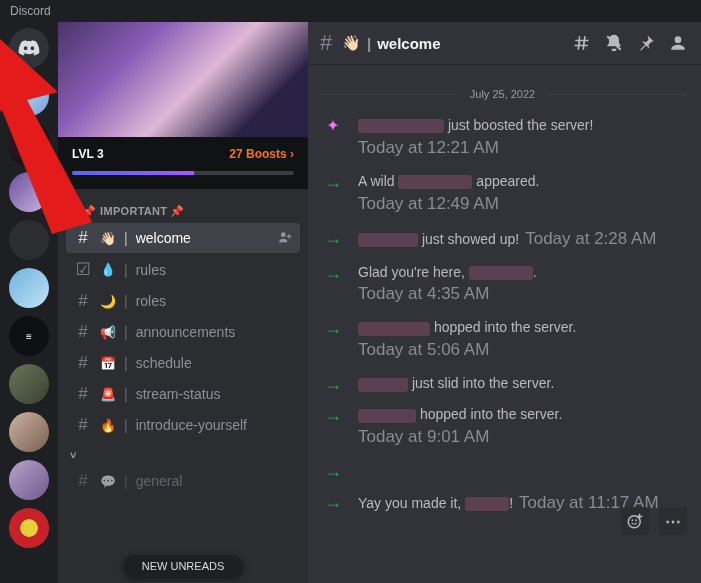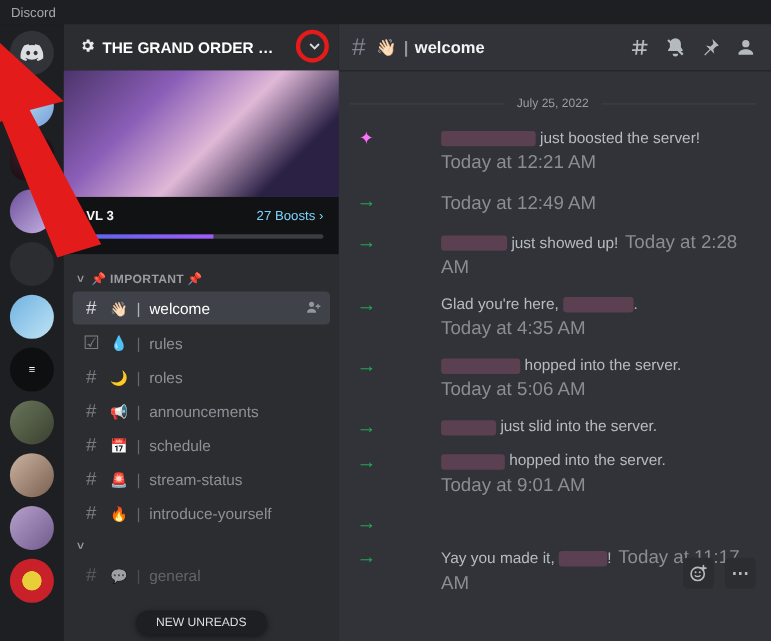--- a/index.html
+++ b/index.html
@@ -14,21 +14,21 @@
   .guild.sel { border-radius: 14px; }
   
   .sidebar { width: 250px; background:#2b2d31; display:flex; flex-direction:column; }
   .server-header { position:relative; height:42px; display:flex; align-items:center; padding:0 14px; color:#fff; font-weight:700; font-size:14px; box-shadow: 0 1px 0 rgba(0,0,0,.25); cursor:pointer; }
   .server-header .gear { margin-right:6px; opacity:.9; }
   .server-header .name { flex:1; white-space:nowrap; overflow:hidden; text-overflow:ellipsis; }
   .server-header .chev { margin-left:6px; }
   .banner { height: 115px; background: linear-gradient(135deg,#4b346a 0%, #8a5eb7 30%, #e0b8d7 55%, #2a2145 80%); position:relative; }
   .boostbar { background:#111214; padding:10px 14px 14px; }
   .boostrow { display:flex; justify-content:space-between; align-items:center; font-size:12px; color:#f5f5f7; font-weight:700;}
-  .boostrow .r { color:#7dd3fc; font-weight:400;}
+  .boostrow .r { color:#f97316; font-weight:700;}
   .prog { height:4px; margin-top:10px; background:#3a3c41; border-radius:2px; overflow:hidden; }
   .prog > div { height:100%; width:55%; background: linear-gradient(90deg,#5865f2,#a259ff); }
   .channels { flex:1; overflow:hidden; padding:8px 6px 0 6px; position:relative;}
   .cat { display:flex; align-items:center; gap:6px; font-size:11px; text-transform:uppercase; letter-spacing:.3px; color:#9a9da4; padding:8px 6px 4px; font-weight:600;}
   .chan { display:flex; align-items:center; gap:8px; font-size:14px; color:#8d9197; padding:5px 8px; border-radius:4px; margin:1px 2px; }
   .chan.sel { background:#404249; color:#fff; }
   .chan .hash { width:18px; text-align:center; opacity:.8; font-size:17px;}
   .chan .em { width:16px; text-align:center; font-size:13px;}
   .chan .pipe { opacity:.6; }
   .chan .label { flex:1; white-space:nowrap; overflow:hidden; text-overflow:ellipsis; }
@@ -41,21 +41,21 @@
   .topbar .title { font-weight:700; color:#f3f4f6; font-size:15px; display:flex; align-items:center; gap:6px;}
   .topbar .spacer { flex:1; }
   .tbicon { width:22px; height:22px; color:#b5bac1; display:flex; align-items:center; justify-content:center;}
   .messages { flex:1; overflow:hidden; padding:6px 14px 0 10px; position:relative;}
   .divider { text-align:center; font-size:11px; color:#9b9da3; margin:18px 0 10px; position:relative;}
   .divider::before,.divider::after{content:"";position:absolute;top:50%;width:38%;height:1px;background:#3f4147;}
   .divider::before{left:0}.divider::after{right:0}
   .sysmsg { display:flex; align-items:flex-start; gap:12px; padding:6px 2px; font-size:14px; color:#b7bbc2; }
   .sysmsg .arrow { color:#23a559; font-size:18px; width:26px; text-align:center; line-height:18px; margin-top:1px;}
   .sysmsg .boosticon { color:#ff73fa; font-size:16px; width:26px; text-align:center;}
-  .sysmsg .body { flex:1; line-height:1.35;margin-left:43px; }
+  .sysmsg .body { flex:1; line-height:1.35; }
   .sysmsg .ts { font-size:17px; color:#8a8d93; margin-top:2px; display:block;}
   .sysmsg .ts.inline { display:inline; margin-left:6px;}
   .redact { display:inline-block; height:14px; border-radius:3px; background:#5a4050; vertical-align:middle; }
   .msg-actions { position:absolute; right:14px; bottom:48px; display:flex; gap:10px; color:#b5bac1;}
   .msg-actions .btn { width:28px;height:28px;border-radius:4px;background:#2b2d31;display:flex;align-items:center;justify-content:center;}
   
   .annot-circle{position:absolute; width:30px;height:30px;border:4px solid #e31b1b;border-radius:50%; pointer-events:none;}
   .annot-arrow{position:absolute; pointer-events:none;}
 </style>
 </head>
@@ -76,34 +76,20 @@
     <div class="guild" style="background:#2b2d31"></div>
     <div class="guild" style="background:linear-gradient(135deg,#6fb2e0,#bfe3f5)"></div>
     <div class="guild" style="background:#0e0f11;color:#fff;font-weight:700;font-size:10px">≡</div>
     <div class="guild" style="background:linear-gradient(135deg,#6a755a,#3a4130)"></div>
     <div class="guild" style="background:linear-gradient(135deg,#cbb3a2,#7a5f4f)"></div>
     <div class="guild" style="background:linear-gradient(135deg,#b7a2cc,#705a8c)"></div>
     <div class="guild" style="background:radial-gradient(circle,#e8cf3a 30%,#c9212a 32%)"></div>
   </div>
 
   <div class="sidebar">
-    <div class="server-header">
-      <span class="gear">
-        <svg width="15" height="15" viewBox="0 0 24 24" fill="#fff">
-            <path d="M19.4 13a7 7 0 0 0 0-2l2-1.6-2-3.4-2.4 1a7 7 0 0 0-1.7-1L15 3h-4l-.3 2.9a7 7 0 0 0-1.7 1l-2.4-1-2 3.4L6.6 11a7 7 0 0 0 0 2l-2 1.6 2 3.4 2.4-1a7 7 0 0 0 1.7 1L11 21h4l.3-2.9a7 7 0 0 0 1.7-1l2.4 1 2-3.4Zm-7.4 2.5A3.5 3.5 0 1 1 15.5 12 3.5 3.5 0 0 1 12 15.5Z"></path>
-          </svg>
-      </span>
-      <span class="name">THE GRAND ORDER …</span>
-      <span class="chev">
-        <svg width="16" height="16" viewBox="0 0 24 24" fill="none" stroke="#d9dbe0" stroke-width="2.5">
-            <path d="m6 9 6 6 6-6"></path>
-          </svg>
-      </span>
-      <div class="annot-circle" style="left:211px; top:5px;"></div>
-    </div>
     <div class="banner"></div>
     <div class="boostbar">
       <div class="boostrow">
         <span>LVL 3</span>
         <span class="r"><span>27 Boosts</span> <span>›</span></span>
       </div>
       <div class="prog">
           <div></div>
         </div>
     </div>
@@ -208,21 +194,21 @@
 
     <div class="messages" id="messages">
       <div class="divider">July 25, 2022</div>
 
       <div class="sysmsg">
           <span class="boosticon">✦</span>
           <div class="body"><span><span class="redact" style="width:86px"></span> just boosted the server!</span><span class="ts">Today at 12:21 AM</span></div>
         </div>
         <div class="sysmsg">
           <span class="arrow">→</span>
-          <div class="body"><span class="ts">Today at 12:49 AM</span></div>
+          <div class="body"><span>A wild <span class="redact" style="width:74px"></span> appeared.</span><span class="ts">Today at 12:49 AM</span></div>
         </div>
         <div class="sysmsg">
           <span class="arrow">→</span>
           <div class="body"><span><span class="redact" style="width:60px"></span> just showed up!</span><span class="ts inline">Today at 2:28 AM</span></div>
         </div>
         <div class="sysmsg">
           <span class="arrow">→</span>
           <div class="body"><span>Glad you're here, <span class="redact" style="width:64px"></span>.</span><span class="ts">Today at 4:35 AM</span></div>
         </div>
         <div class="sysmsg">

